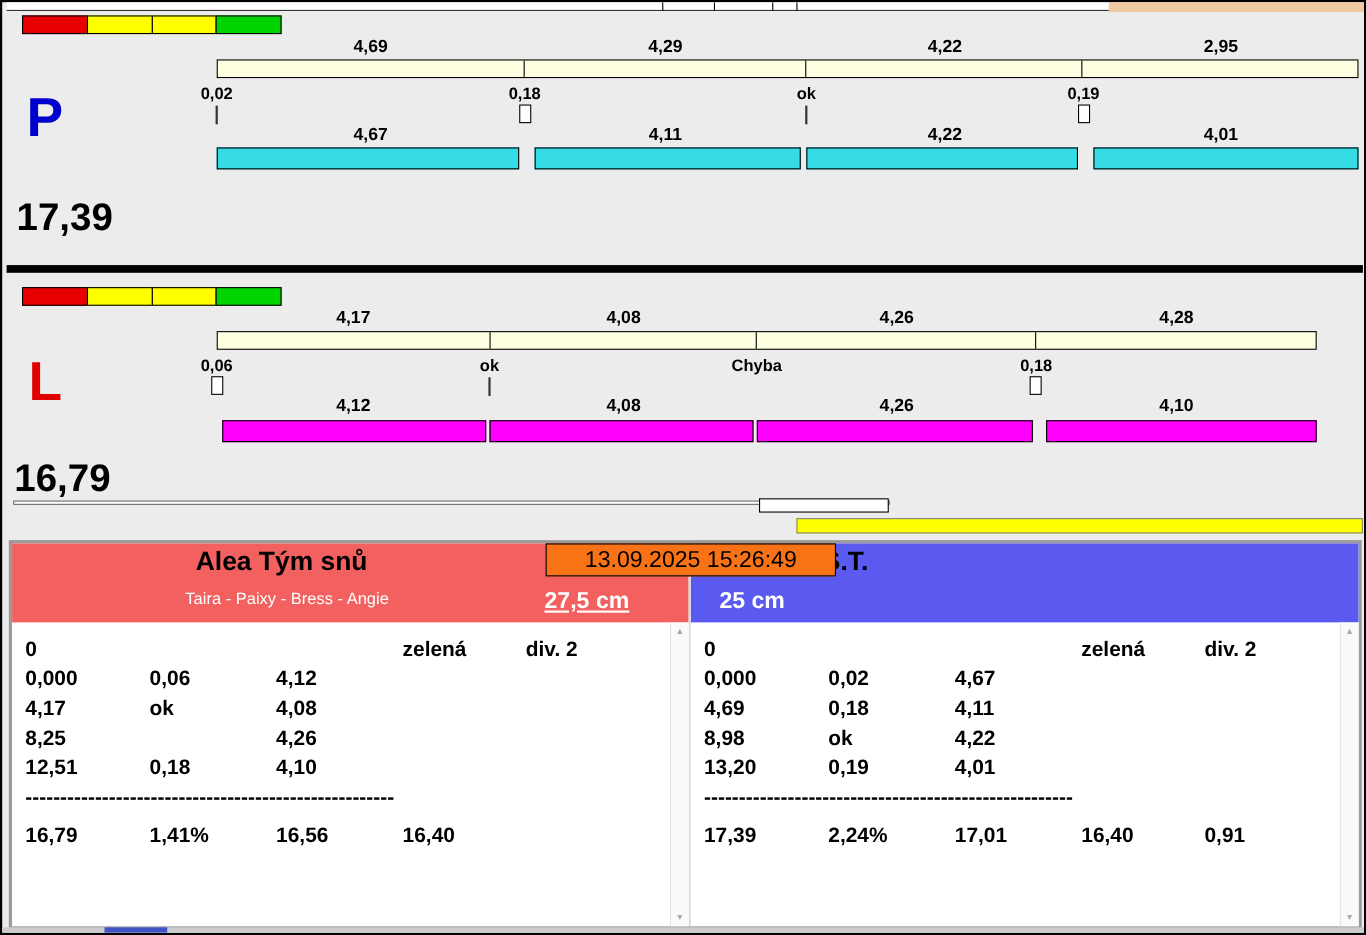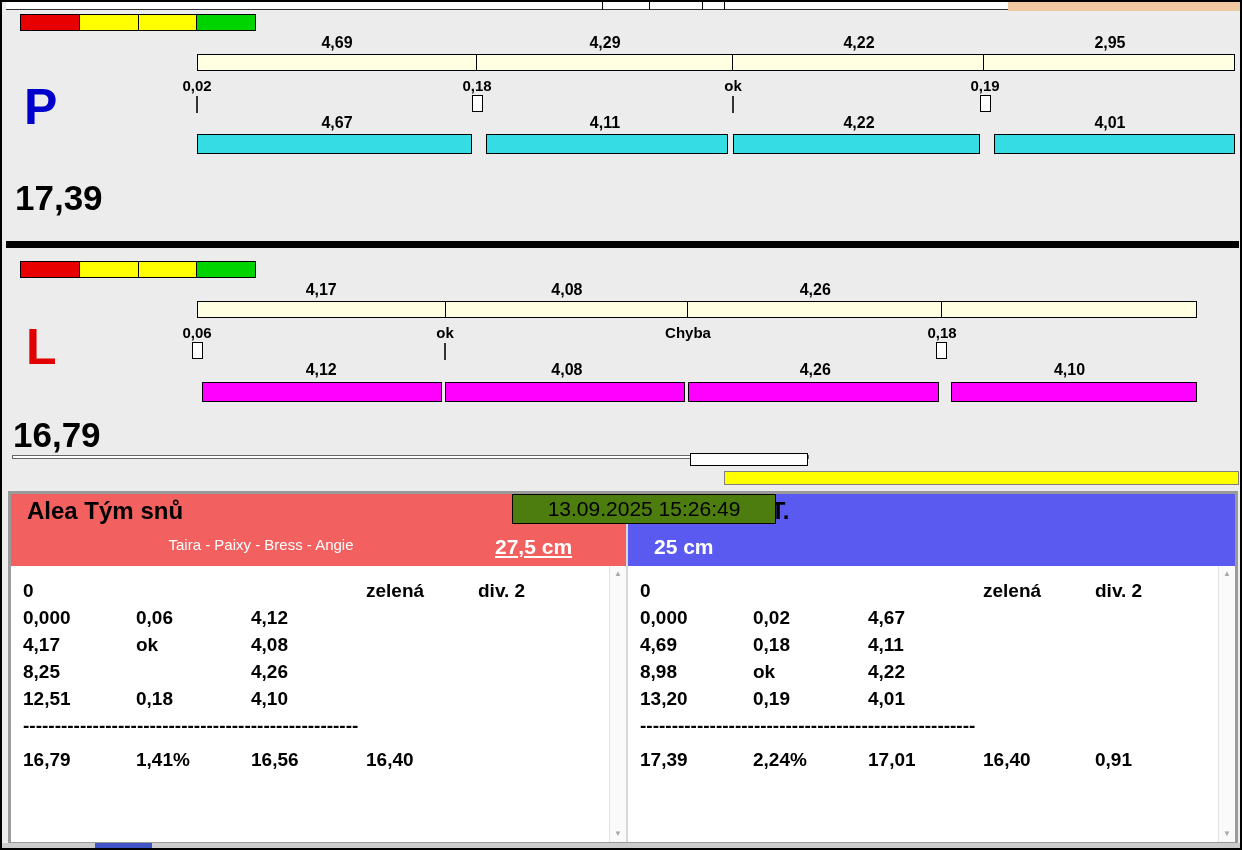--- a/index.html
+++ b/index.html
@@ -47,22 +47,22 @@
   .ybar{left:722px;top:469px;width:515px;height:14px;background:#ffff00;border:1px solid #808080;}
 
   
   .results{left:6px;top:489px;width:1230px;height:354px;background:#fff;border:3px solid #9a9a9a;}
   .hdr-left{left:0;top:0;width:615px;height:72px;background:#f2615f;}
   .hdr-right{left:617px;top:0;width:607px;height:72px;background:#5a5af0;}
   .panel-gap{left:615px;top:0;width:2px;height:348px;background:#d8d8d8;}
   .team-title{font-weight:bold;font-size:24px;}
   .team-lineup{font-weight:normal;font-size:15px;color:#fff;}
   .team-height{font-weight:bold;font-size:21px;color:#fff;}
-  .clockbox{left:485px;top:0;width:264px;height:30px;background:#4d7c0f;border:1px solid #000;
-            font-size:21px;text-align:center;line-height:28px;margin-left:16px;}
+  .clockbox{left:485px;top:0;width:264px;height:30px;background:#f97316;border:1px solid #000;
+            font-size:21px;text-align:center;line-height:28px;}
   .tbody{top:72px;height:276px;background:#fff;padding:14px 0 0 12px;}
   .tbody-left{left:0;width:615px;}
   .tbody-right{left:617px;width:607px;}
   .trow{display:grid;grid-template-columns:113px 115px 115px 112px auto;height:27px;
         font-weight:bold;font-size:19px;white-space:pre;}
   .tdiv{height:27px;font-weight:bold;font-size:19px;}
   .tsum{margin-top:7px;}
   .sbar{top:0;right:0;width:17px;height:276px;background:#fafafa;border-left:1px solid #e2e2e2;}
   .sbar .ar{position:absolute;left:0;width:16px;height:16px;color:#a9a9a9;font-size:8px;
             text-align:center;line-height:16px;}
@@ -146,20 +146,21 @@
     <span class="tlc c-red"></span>
     <span class="tlc c-yel"></span>
     <span class="tlc c-yel"></span>
     <span class="tlc c-grn"></span>
   </div>
 
   <div class="abs labrow" style="left:195px;top:279px;width:1000px;">
     <span class="segL1">4,17</span>
     <span class="segL2">4,08</span>
     <span class="segL3">4,26</span>
+    <span class="segL4">4,28</span>
   </div>
 
   <div class="abs splitbar" style="left:195px;top:299px;width:1000px;">
     <span class="segL1 sb-seg sb-div"></span>
     <span class="segL2 sb-seg sb-div"></span>
     <span class="segL3 sb-seg sb-div"></span>
     <span class="segL4 sb-seg"></span>
   </div>
 
   <span class="abs mlabel" style="left:163px;top:322px;">0,06</span>
@@ -196,21 +197,21 @@
   <div class="abs lane-letter" style="left:24px;top:322px;color:#e00000;">L</div>
   <div class="abs lane-total" style="left:11px;top:413px;">16,79</div>
 
   <div class="abs pline"></div>
   <div class="abs pbox"></div>
   <div class="abs ybar"></div>
 
   <div class="abs results">
 
     <div class="abs hdr-left">
-      <div class="abs team-title" style="left:16px;top:3px;width:490px;">Alea Tým snů</div>
+      <div class="abs team-title" style="left:0;top:3px;width:490px;text-align:center;">Alea Tým snů</div>
       <div class="abs team-lineup" style="left:0;top:42px;width:500px;text-align:center;">Taira - Paixy - Bress - Angie</div>
       <div class="abs team-height" style="left:484px;top:41px;text-decoration:underline;">27,5 cm</div>
     </div>
 
     <div class="abs hdr-right">
       <div class="abs team-title" style="left:0;top:3px;width:607px;text-align:left;">Pilsen F.A.S.T.</div>
       <div class="abs team-height" style="left:26px;top:41px;">25 cm</div>
     </div>
 
     <div class="abs panel-gap"></div>

